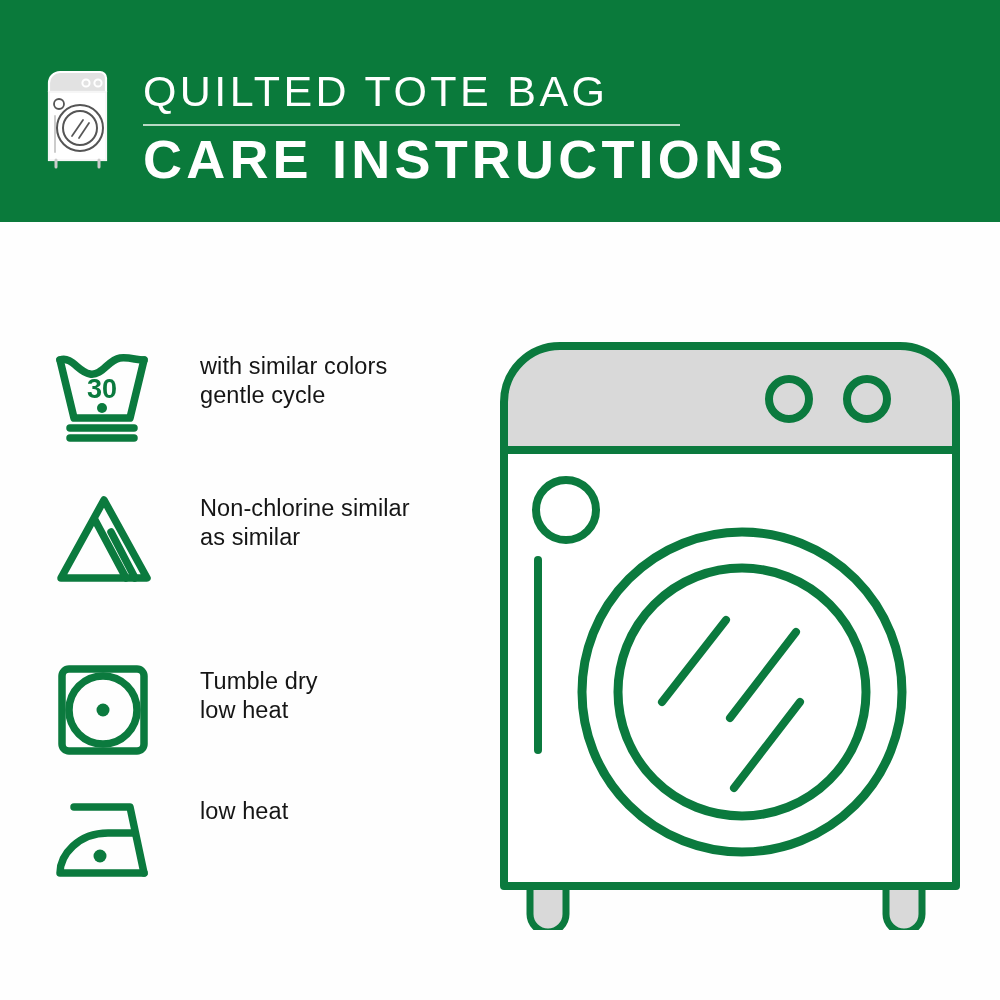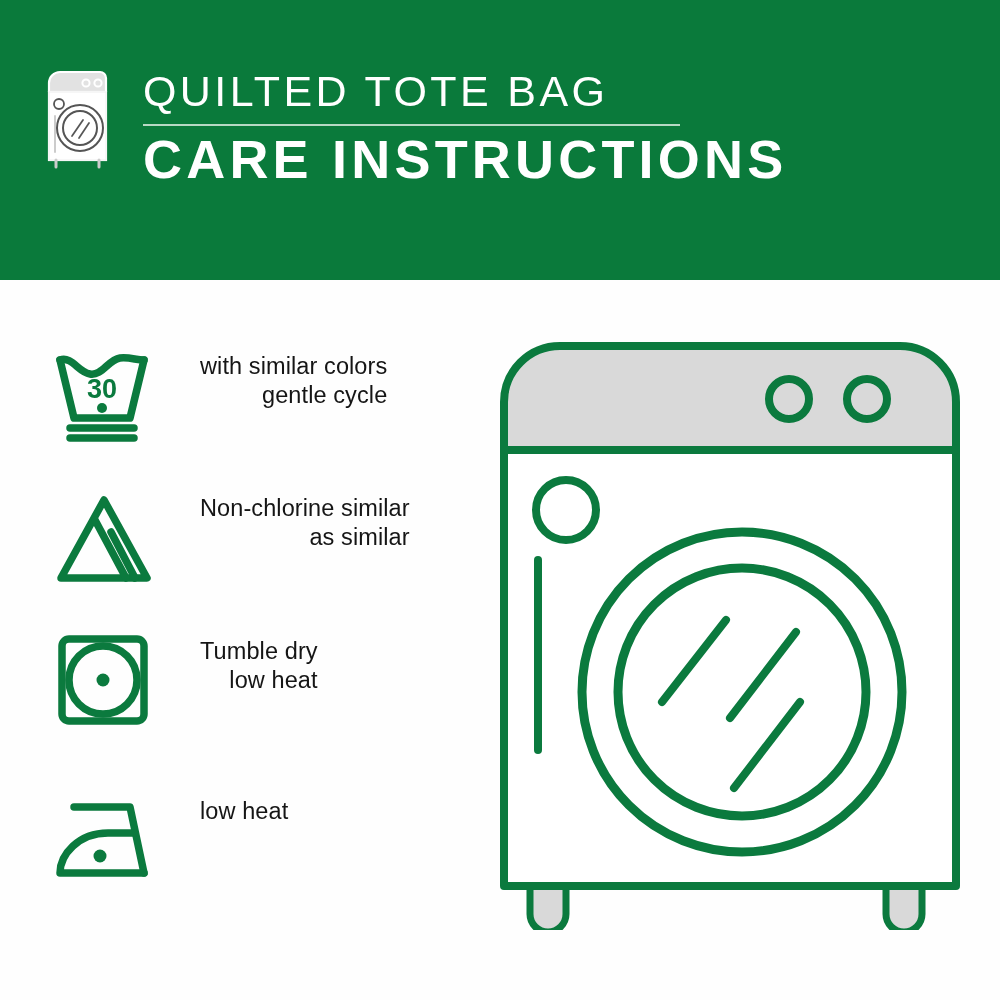--- a/index.html
+++ b/index.html
@@ -18,21 +18,21 @@
     background: #fefefe;
     overflow: hidden;
   }
 
   
   #header {
     position: absolute;
     left: 0;
     top: 0;
     width: 1000px;
-    height: 280px;
+    height: 222px;
     background: #0a7a3b;
   }
   #header-logo {
     position: absolute;
     left: 46px;
     top: 66px;
     width: 64px;
     height: 104px;
   }
   #header-text {
@@ -64,21 +64,20 @@
     white-space: nowrap;
   }
 
   
   #symbol-list {
     position: absolute;
     left: 0;
     top: 240px;
     width: 470px;
     height: 760px;
-    text-align: right;
   }
   .care-row {
     position: absolute;
     left: 52px;
     width: 410px;
     display: flex;
     align-items: flex-start;
   }
   .care-symbol {
     width: 104px;
@@ -90,21 +89,21 @@
     color: #151515;
     font-size: 23.5px;
     font-weight: 500;
     line-height: 29px;
     letter-spacing: 0.1px;
   }
   .care-text .ln { display: block; white-space: nowrap; }
 
   #row-wash   { top: 108px; }
   #row-bleach { top: 250px; }
-  #row-dry    { top: 393px; }
+  #row-dry    { top: 423px; }
   #row-iron   { top: 553px; }
 
   
   #machine {
     position: absolute;
     left: 490px;
     top: 330px;
     width: 480px;
     height: 600px;
   }

